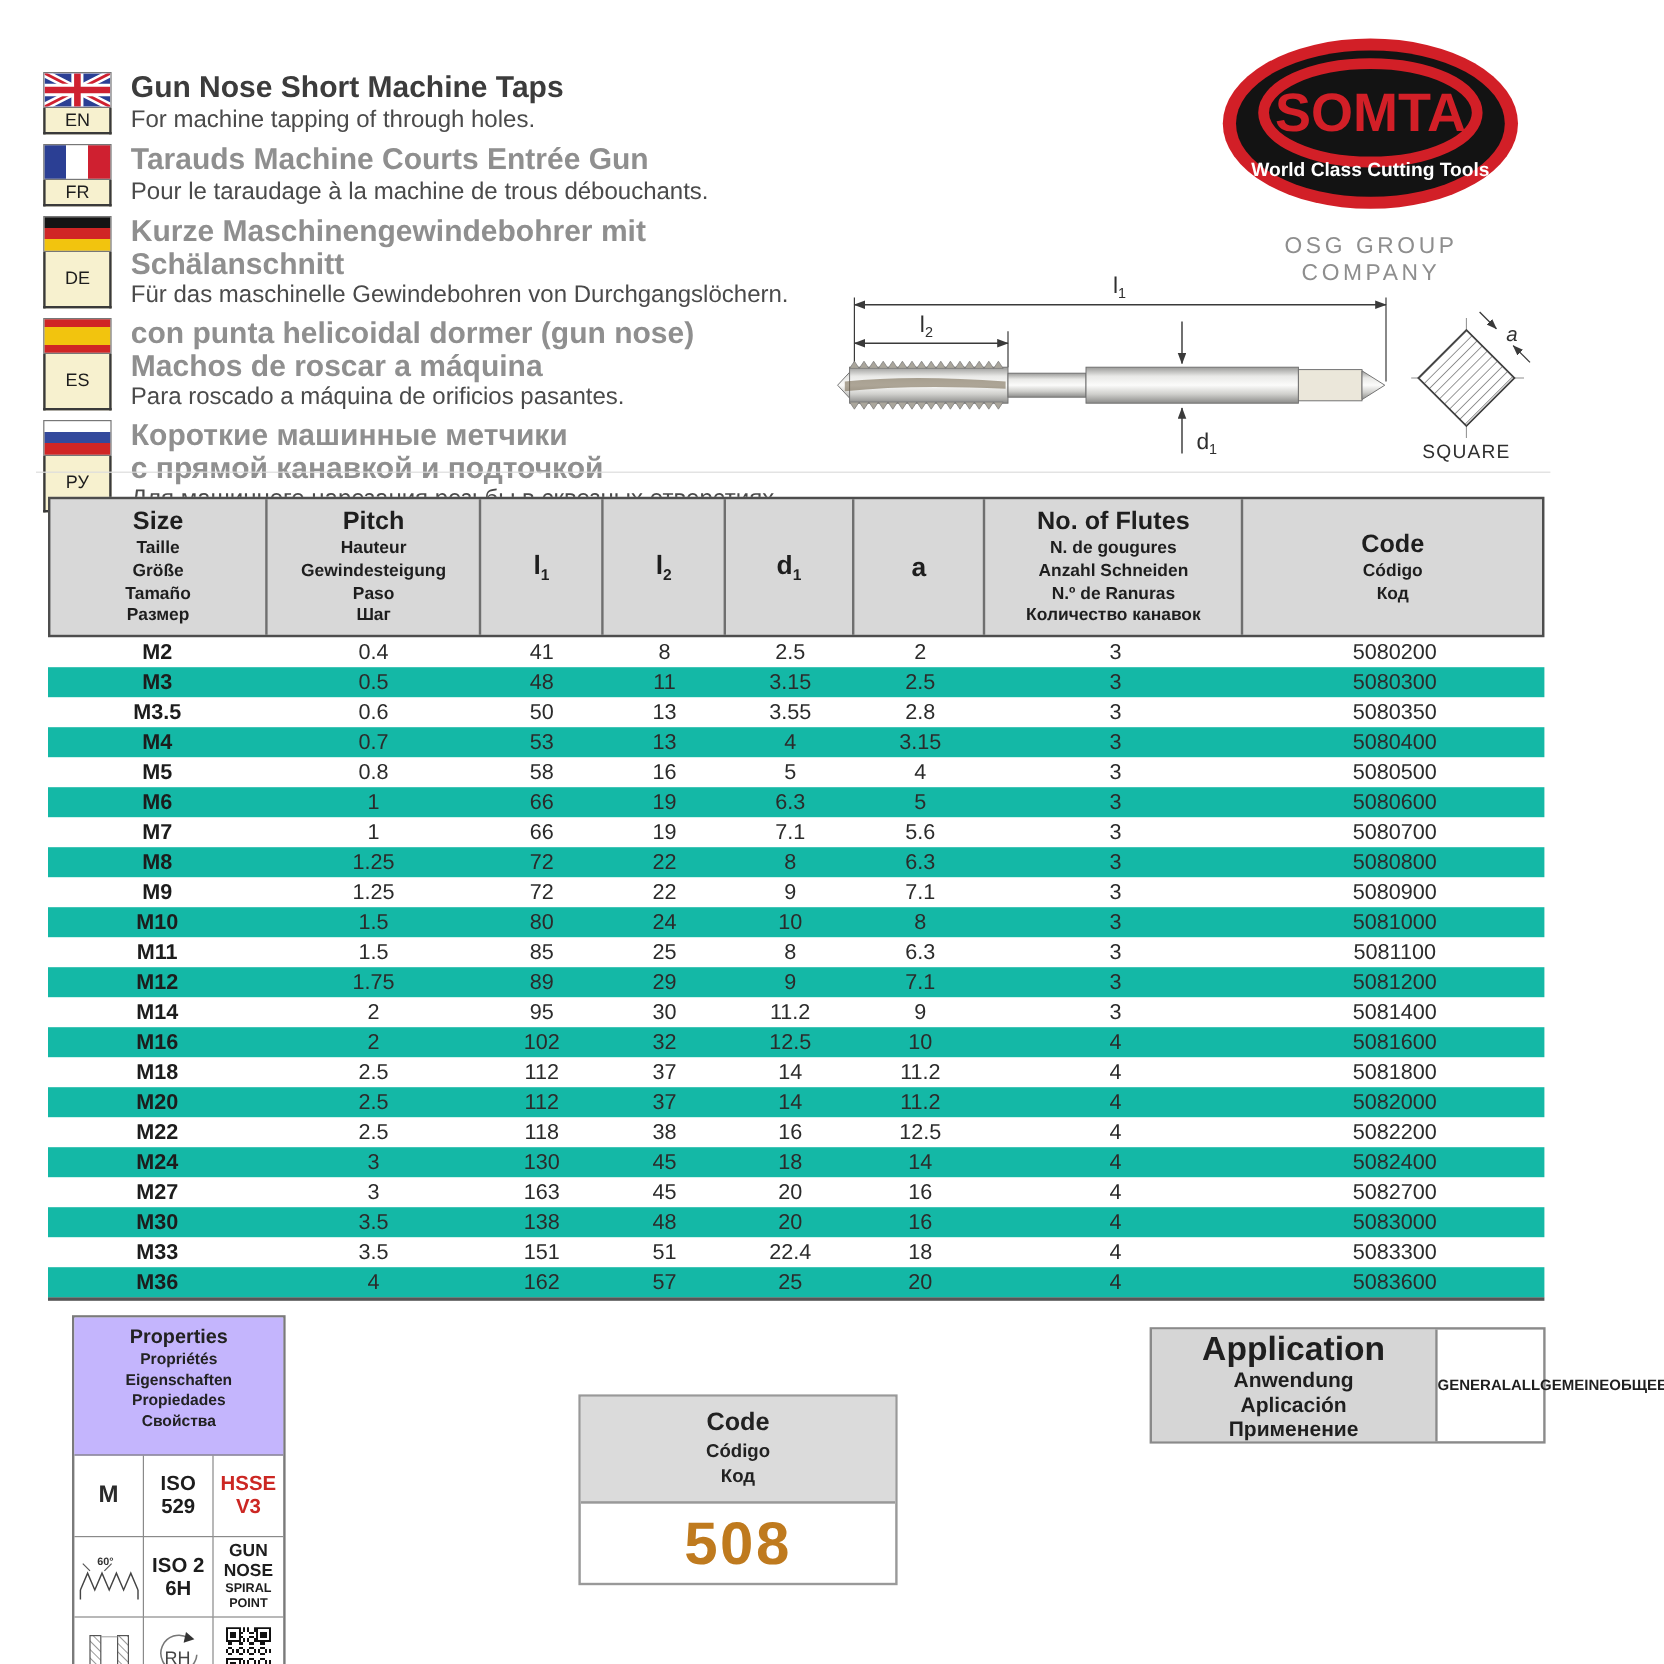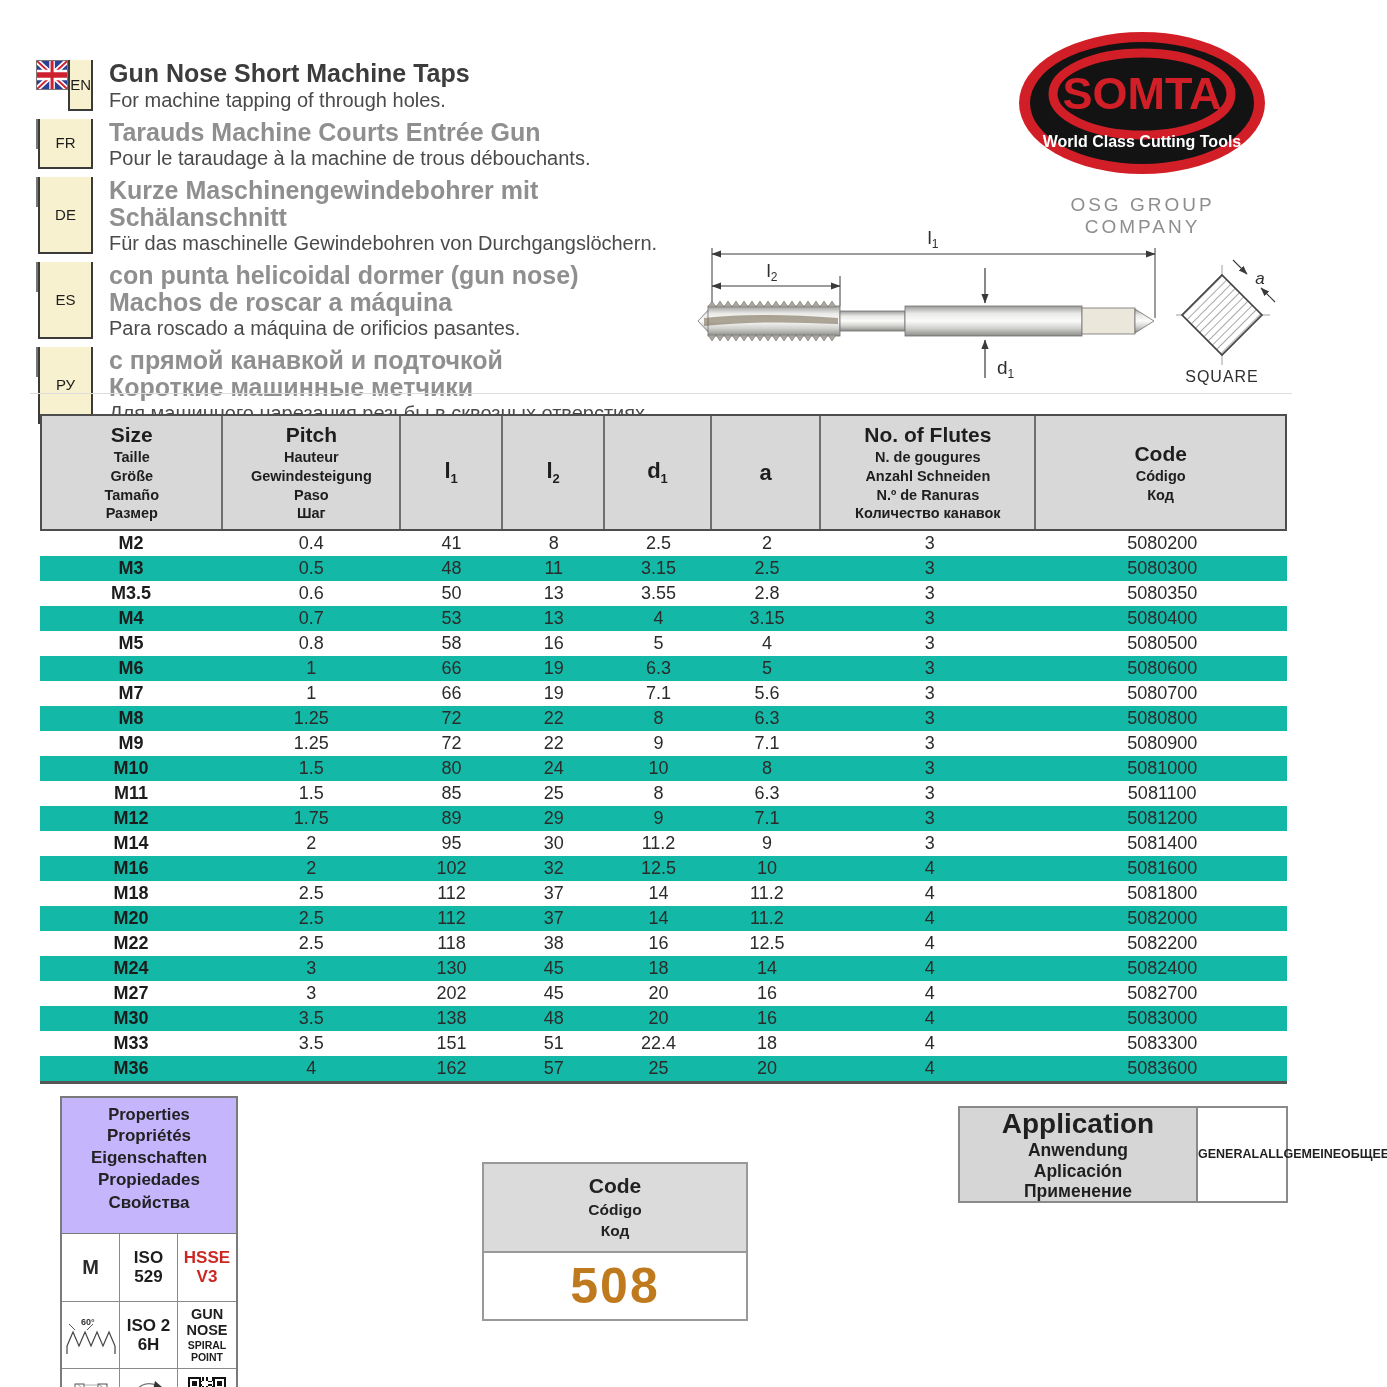--- a/index.html
+++ b/index.html
@@ -6,21 +6,21 @@
   html,body { background:#ffffff; }
   body {
     width:1387px; height:1387px; position:relative; overflow:hidden;
     font-family:"Liberation Sans", sans-serif; color:#2b2b2b;
   }
   .page { position:absolute; inset:0; }
 
   
   .langs { position:absolute; left:36px; top:60px; width:660px; }
   .lang-row { display:flex; gap:16px; margin-bottom:8px; align-items:stretch; }
-  .flag-col { width:57px; flex:0 0 57px; display:flex; }
+  .flag-col { width:57px; flex:0 0 57px; display:flex; flex-direction:column; }
   .flag { height:30px; border:1px solid #777; overflow:hidden; }
   .flag svg { display:block; width:100%; height:100%; }
   .flag-fr { background:linear-gradient(to right,#2b3f94 0 33%,#ffffff 33% 66%,#cf2030 66% 100%); }
   .flag-de { background:linear-gradient(to bottom,#141414 0 33%,#d02525 33% 66%,#f2c40e 66% 100%); }
   .flag-es { background:linear-gradient(to bottom,#d02525 0 24%,#f2c40e 24% 78%,#d02525 78% 100%); }
   .flag-ru { background:linear-gradient(to bottom,#ffffff 0 33%,#33499c 33% 66%,#d02525 66% 100%); }
   .flag-label { flex:1; min-height:22px; background:#f7f1cf; border:2px solid #3a3a3a; border-top:none;
     display:flex; align-items:center; justify-content:center; font-size:15px; color:#1d1d1d; }
   .lang-text { flex:1; padding-top:0px; }
   .lang-title div { font-weight:bold; font-size:25px; line-height:1.06; }
@@ -50,21 +50,21 @@
   .th-dim sub { font-size:13px; }
   .tbody { border-bottom:3px solid #565656; }
   .trow { display:grid; grid-template-columns:var(--cols); height:25px; align-items:center; }
   .trow.striped { background:#14b8a6; }
   .td { text-align:center; font-size:18px; color:#2b2b2b; line-height:25px; }
   .td:first-child { font-weight:bold; color:#1c1c1c; }
 
   
   .props { position:absolute; left:60px; top:1096px; width:178px; border:2px solid #7a7a7a; background:#fff; }
   .props-header { background:#c4b5fd; border-bottom:1px solid #7a7a7a; padding:5px 2px 19px; text-align:center; }
-  .props-header div { font-size:17px; font-weight:bold; line-height:1.3; color:#222; }
+  .props-header div { font-size:13px; font-weight:bold; line-height:1.3; color:#222; }
   .props-header div:first-child { font-size:16.5px; line-height:1.35; }
   .props-grid { display:grid; grid-template-columns:1fr 1fr 1fr; }
   .pcell { height:67px; border-right:1px solid #8a8a8a; border-top:1px solid #8a8a8a;
     display:flex; flex-direction:column; align-items:center; justify-content:center; text-align:center; }
   .pcell:nth-child(3n) { border-right:none; }
   .pcell.first-rowless { border-top:none; }
   .m-val { font-size:20px; font-weight:bold; }
   .plines div { font-size:17px; font-weight:bold; line-height:1.12; color:#1d1d1d; }
   .plines.red div { color:var(--accent-red,#cc2723); }
   .plines-sm div { font-size:10.5px; font-weight:bold; line-height:1.15; color:#1d1d1d; margin-top:0px; }
@@ -158,22 +158,22 @@
       </div>
     </div>
 
     <div class="lang-row">
       <div class="flag-col">
         <div class="flag flag-ru"></div>
         <div class="flag-label">РУ</div>
       </div>
       <div class="lang-text">
         <div class="lang-title gray">
+            <div>Короткие машинные метчики</div>
             <div>с прямой канавкой и подточкой</div>
-            <div>Короткие машинные метчики</div>
           </div>
         <div class="lang-sub">Для машинного нарезания резьбы в сквозных отверстиях.</div>
       </div>
     </div>
   </div>
 
   <div class="logo-wrap">
     <svg width="255" height="150" viewBox="0 0 255 150">
       <ellipse cx="127" cy="73" rx="123" ry="71" fill="#d21f27"></ellipse>
       <ellipse cx="127" cy="73" rx="112" ry="61" fill="#131313"></ellipse>
@@ -464,21 +464,21 @@
           <div class="td">130</div>
           <div class="td">45</div>
           <div class="td">18</div>
           <div class="td">14</div>
           <div class="td">4</div>
           <div class="td">5082400</div>
         </div>
         <div class="trow">
           <div class="td">M27</div>
           <div class="td">3</div>
-          <div class="td">202</div>
+          <div class="td">163</div>
           <div class="td">45</div>
           <div class="td">20</div>
           <div class="td">16</div>
           <div class="td">4</div>
           <div class="td">5082700</div>
         </div>
         <div class="trow striped">
           <div class="td">M30</div>
           <div class="td">3.5</div>
           <div class="td">138</div>

